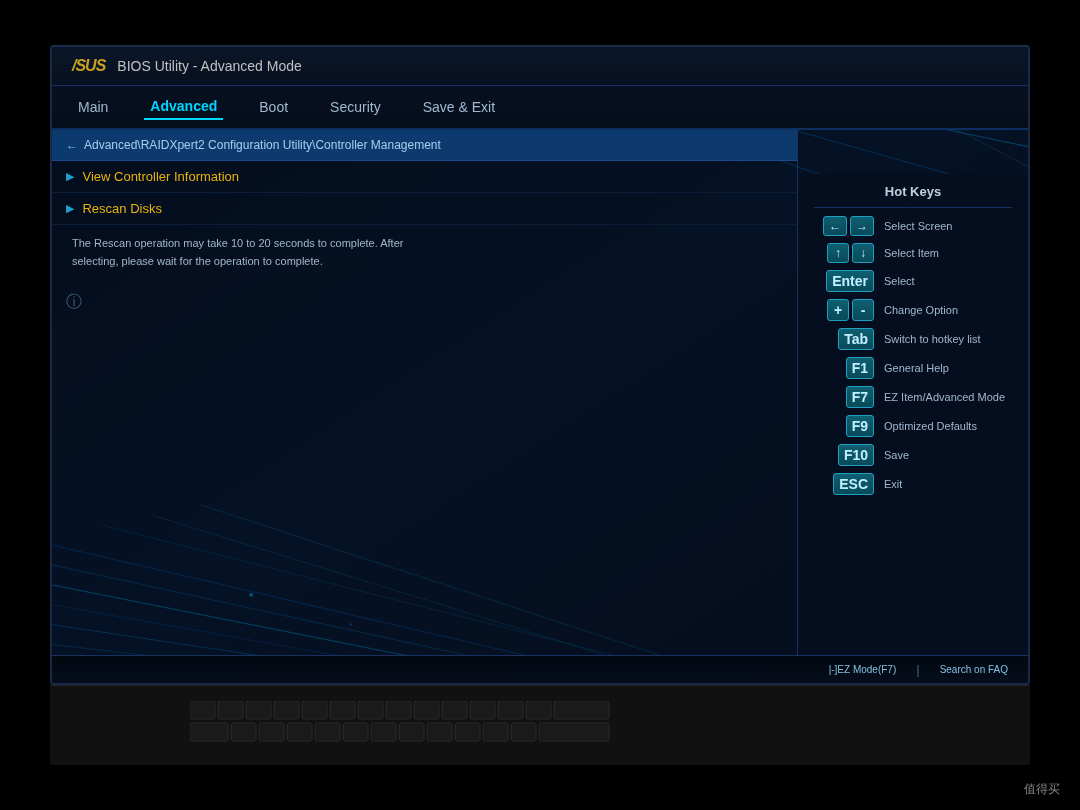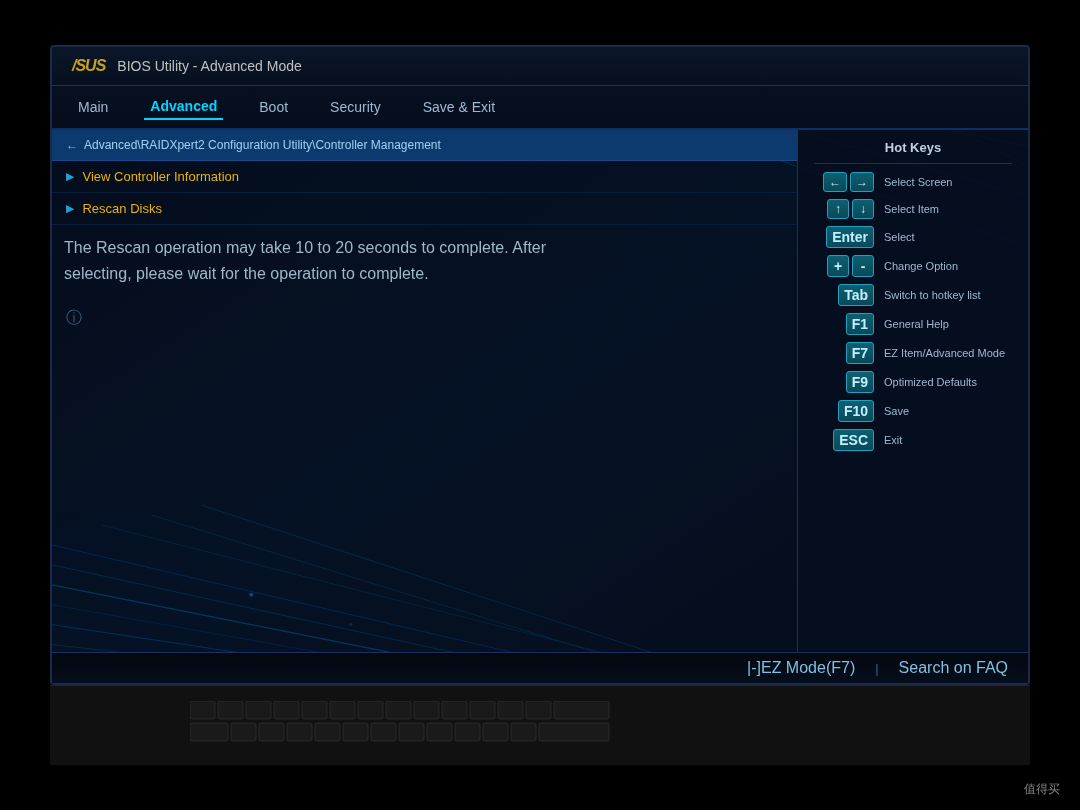--- a/index.html
+++ b/index.html
@@ -127,30 +127,31 @@
       font-size: 11px;
     }
 
     .menu-label {
       color: #eab308;
       font-size: 13px;
     }
 
     .info-text {
       color: #a0b8c8;
-      font-size: 16px;
-      padding: 10px 12px;
+      font-size: 11px;
+      padding: 10px 20px;
       line-height: 1.6;
     }
 
     
     .right-panel {
       width: 230px;
       padding: 10px 16px;
       background: rgba(5, 14, 31, 0.9);
+      margin-top: 44px;
     }
 
     .hotkeys-title {
       color: #c0d0e0;
       font-size: 13px;
       font-weight: 600;
       text-align: center;
       padding-bottom: 8px;
       border-bottom: 1px solid #1a3060;
       margin-bottom: 8px;
@@ -211,21 +212,21 @@
       gap: 20px;
     }
 
     .footer-sep {
       color: #406080;
       font-size: 13px;
     }
 
     .footer-btn {
       color: #80c0e0;
-      font-size: 16px;
+      font-size: 10px;
       cursor: pointer;
     }
 
     
     .info-icon-area {
       padding: 12px 14px;
       color: #406080;
       font-size: 16px;
     }
 

